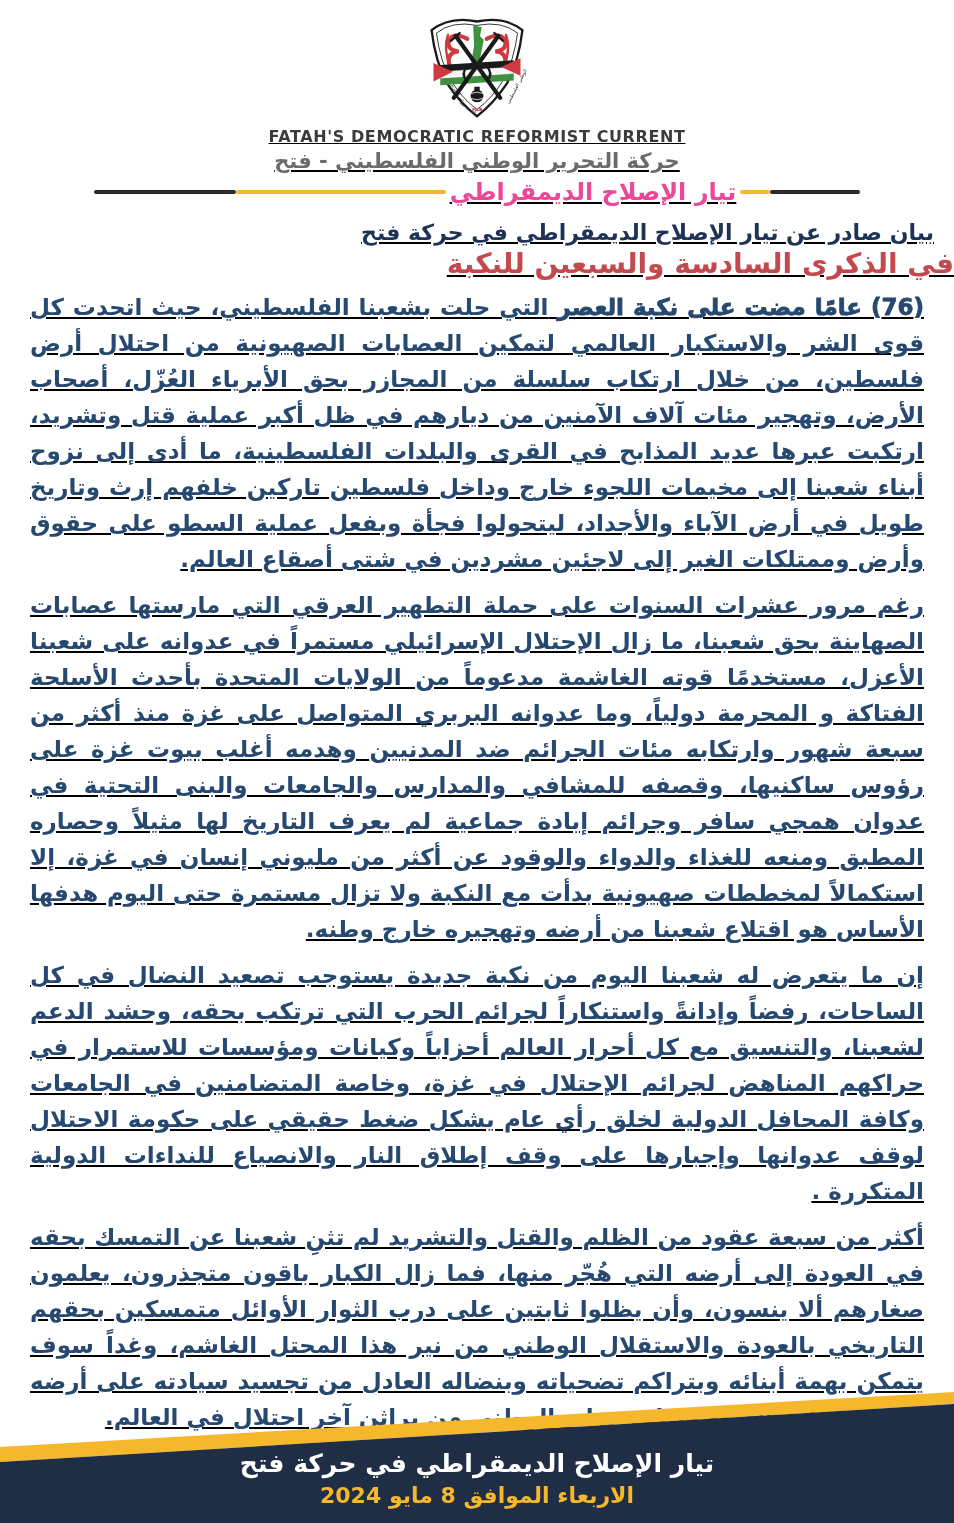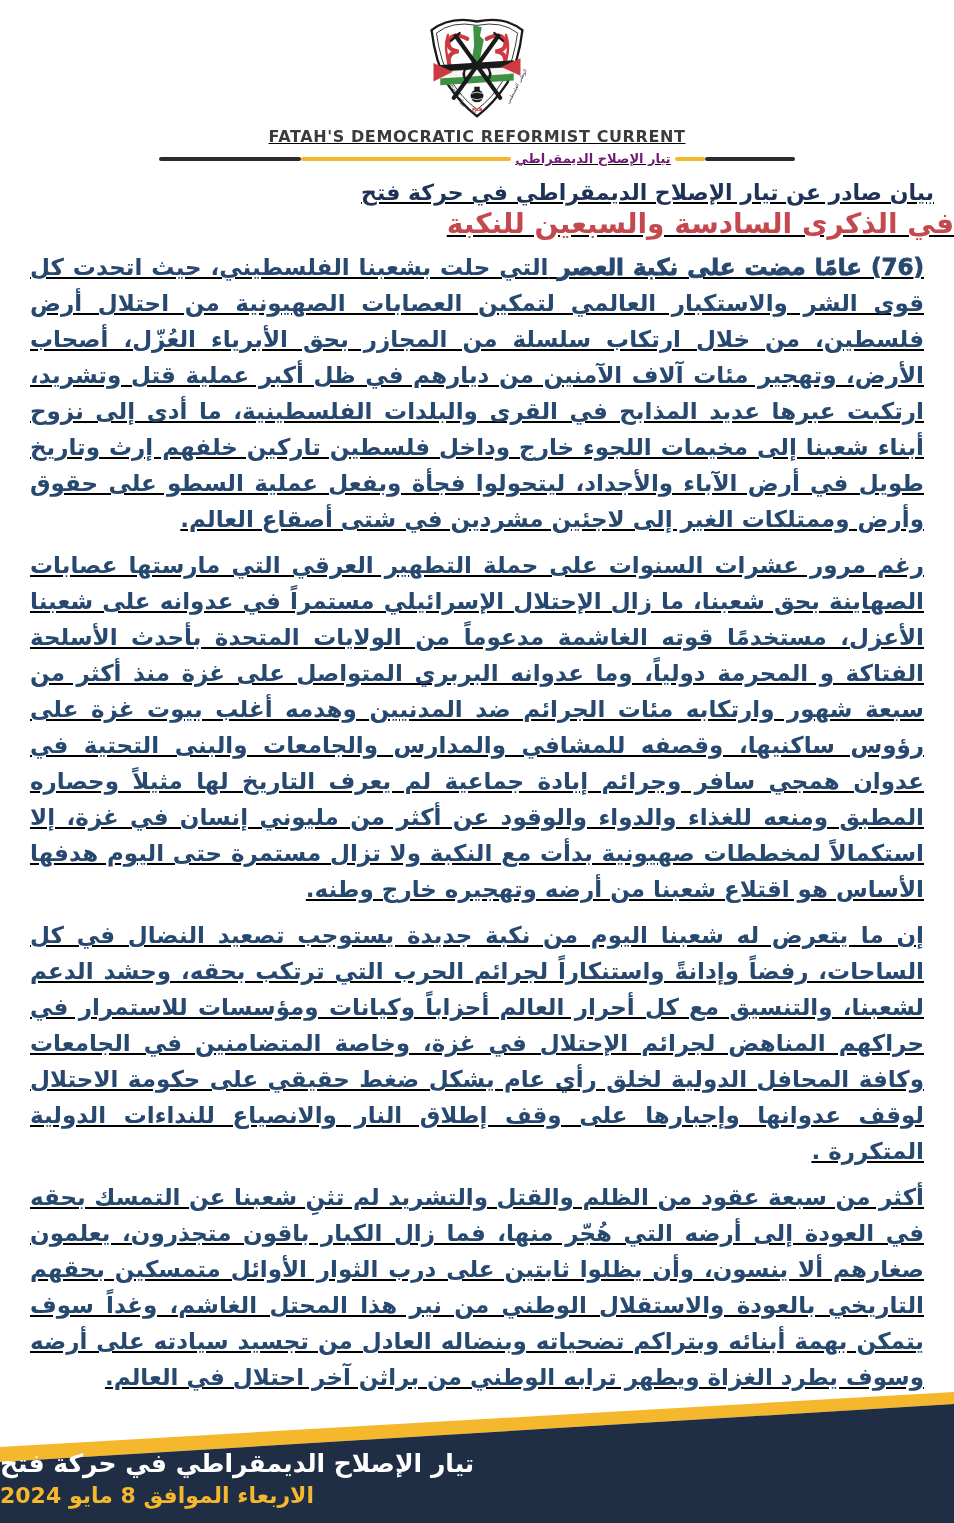--- a/index.html
+++ b/index.html
@@ -13,31 +13,31 @@
   .english-title { font-size:16px; font-weight:bold; color:#3b3b3b; letter-spacing:0.6px; margin-top:3px; }
   .org-arabic { direction:rtl; font-size:21px; font-weight:bold; color:#6b6b6b; margin-top:3px; }
   .divider-row { display:flex; direction:rtl; align-items:center; justify-content:center; width:742px; margin:5px auto 0; }
   .rule { height:4px; border-radius:2px; flex:none; }
   .rule-black { background:#2b2b2b; }
   .rule-yellow { background:#F5B72B; }
   .rule-r-black { width:90px; }
   .rule-r-yellow { width:30px; }
   .rule-l-yellow { width:210px; }
   .rule-l-black { width:142px; }
-  .divider-label { font-size:13px; font-weight:bold; color:#701a75; white-space:nowrap; padding:0 4px; flex:none; }
+  .divider-label { font-size:24px; font-weight:bold; color:#ec4899; white-space:nowrap; padding:0 4px; flex:none; }
   
   .title { direction:rtl; text-align:right; color:#1E3356; font-size:22px; font-weight:bold; margin:14px 20px 2px; }
   .subtitle { direction:rtl; text-align:right; color:#C4494E; font-size:28px; font-weight:bold; margin:2px 0 9px; }
   .content { direction:rtl; text-align:justify; color:#27486F; font-weight:bold; font-size:23px; line-height:36px; padding:0 30px; }
   .content p { margin:0 0 10px; }
   .lead { -webkit-text-stroke:0.8px #27486F; }
   
   .footer { position:absolute; bottom:0; left:0; width:954px; height:140px; }
   .footer-shape { position:absolute; top:0; left:0; width:954px; height:140px; display:block; }
-  .footer-text { position:absolute; left:0; right:0; top:64px; text-align:left; direction:rtl; }
+  .footer-text { position:absolute; left:0; right:0; top:64px; text-align:center; direction:rtl; }
   .footer-line1 { color:#ffffff; font-size:25px; font-weight:bold; line-height:34px; }
   .footer-date { color:#F5B72B; font-size:22px; font-weight:bold; line-height:30px; }
 </style>
 </head>
 <body>
 
 <div class="page">
 
   <div class="header">
     <svg class="logo" viewBox="0 0 120 120" aria-hidden="true">
@@ -69,20 +69,21 @@
         <rect x="57.2" y="82.5" width="5.6" height="4" fill="#1a1a1a"></rect>
         <circle cx="60" cy="92" r="6.6" fill="#1a1a1a"></circle>
         <path d="M54 89.5 q6 -3 12 0 M54 94.5 q6 3 12 0" stroke="#ffffff" stroke-width="0.8" fill="none"></path>
       </g>
       <text x="33" y="80" font-size="5" fill="#1a1a1a" transform="rotate(62 33 80)">حركة التحرير</text>
       <text x="72" y="95" font-size="5" fill="#1a1a1a" transform="rotate(-62 87 80)">الوطني الفلسطيني</text>
       <text x="60" y="107.5" font-size="6.5" fill="#CE3A3F" text-anchor="middle" font-weight="bold">فتح</text>
     </svg>
 
     <div class="english-title">FATAH'S DEMOCRATIC REFORMIST CURRENT</div>
+    <div class="org-arabic">حركة التحرير الوطني الفلسطيني - فتح</div>
 
     <div class="divider-row">
       <span class="rule rule-black rule-r-black"></span>
       <span class="rule rule-yellow rule-r-yellow"></span>
       <span class="divider-label">تيار الإصلاح الديمقراطي</span>
       <span class="rule rule-yellow rule-l-yellow"></span>
       <span class="rule rule-black rule-l-black"></span>
     </div>
   </div>
 

